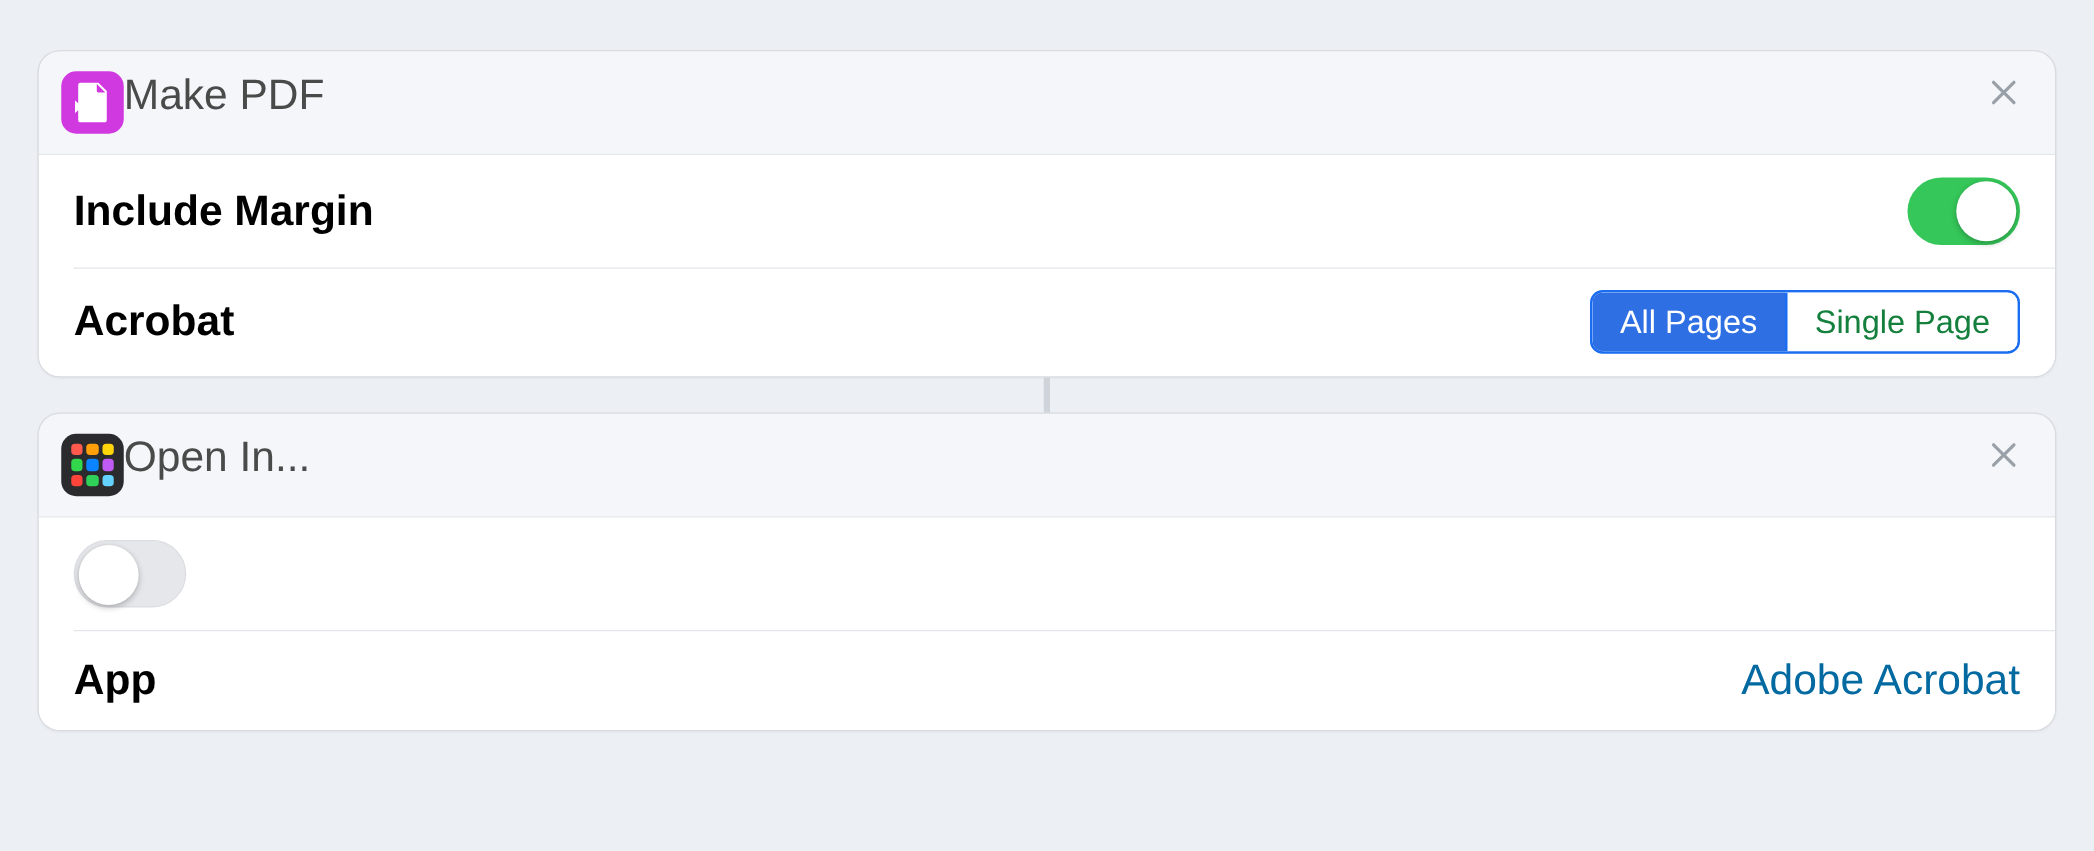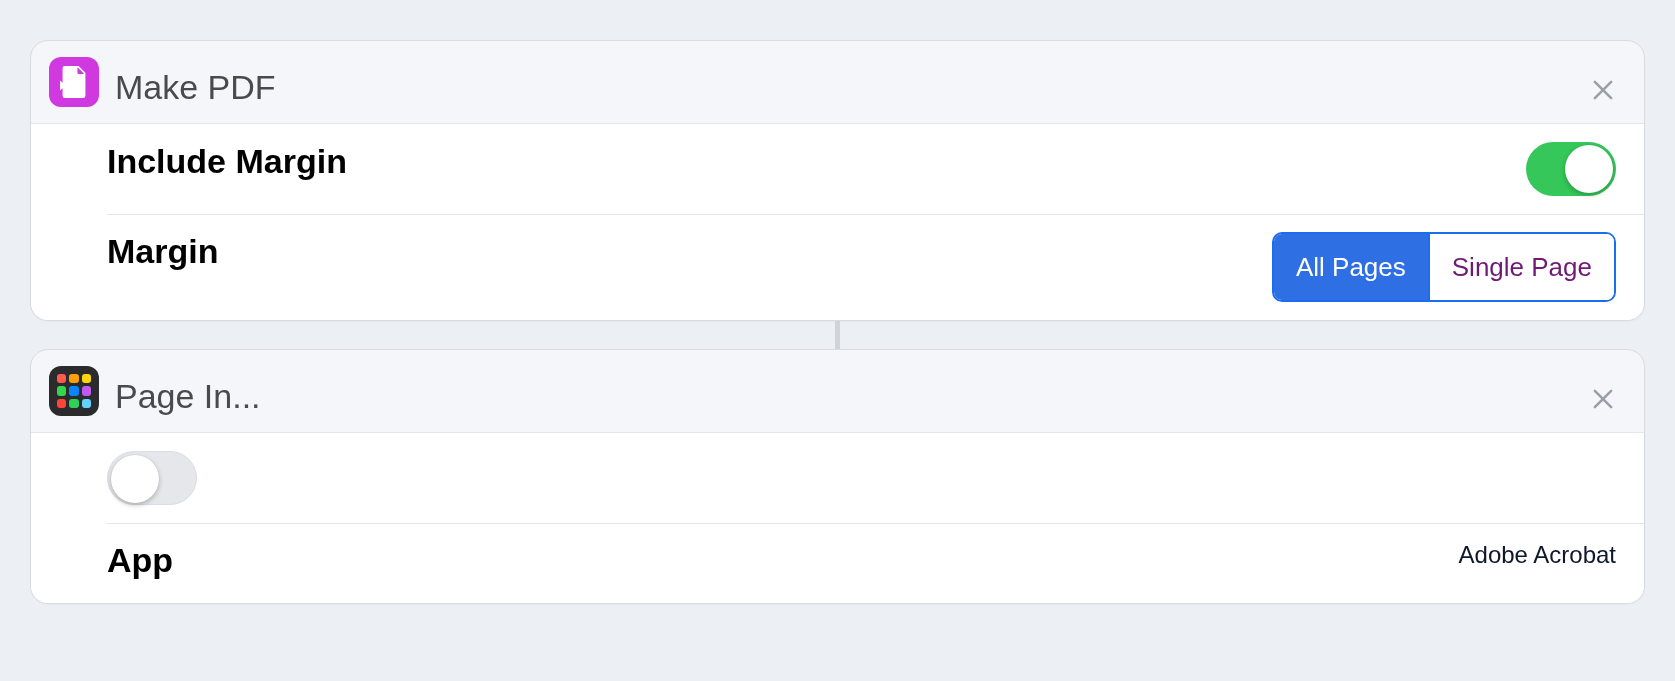--- a/index.html
+++ b/index.html
@@ -15,23 +15,22 @@
     .action-card {
       background: #f4f6f9;
       border: 1px solid #d8dbe0;
       border-radius: 18px;
       overflow: hidden;
       margin-bottom: 28px;
       box-shadow: 0 1px 2px rgba(0,0,0,0.03);
     }
     .card-header {
       display: flex;
-      align-items: flex-end;
+      align-items: flex-start;
       padding: 16px 24px 16px 18px;
-      gap: 16px;
     }
     .card-header-title {
       font-size: 34px;
       color: #4a4a4a;
       font-weight: 400;
       flex: 1;
     }
     .close-btn {
       width: 34px;
       height: 34px;
@@ -76,24 +75,24 @@
     }
     .icon-grid div {
       border-radius: 3px;
     }
     .card-body {
       background: #ffffff;
       border-top: 1px solid #e3e6eb;
     }
     .row {
       display: flex;
+      align-items: center;
       justify-content: space-between;
       padding: 18px 28px 18px 28px;
       min-height: 80px;
-      margin-left: 48px;
     }
     .row + .row {
       position: relative;
     }
     .row + .row::before {
       content: "";
       position: absolute;
       top: 0;
       left: 28px;
       right: 0;
@@ -131,43 +130,43 @@
       right: 3px;
     }
     .switch-off .switch-knob {
       left: 3px;
     }
     .segmented {
       display: flex;
       border: 2px solid #1a6cf0;
       border-radius: 10px;
       overflow: hidden;
-      height: 70px;
+      height: 51px;
     }
     .segment {
       padding: 0 22px;
       display: flex;
       align-items: center;
       justify-content: center;
       font-size: 26px;
-      color: #701a75;
+      color: #15803d;
       background: #fff;
       cursor: pointer;
       white-space: nowrap;
     }
     .segment + .segment {
       border-left: 2px solid #1a6cf0;
     }
     .segment.selected {
       background: #2f6fe4;
       color: #fff;
     }
     .app-value {
-      font-size: 24px;
-      color: #0f172a;
+      font-size: 34px;
+      color: #0369a1;
       font-weight: 400;
     }
     .connector-wrap {
       height: 28px;
       display: flex;
       justify-content: center;
       margin-top: -28px;
       margin-bottom: 0;
       position: relative;
     }
@@ -197,21 +196,21 @@
     </div>
   </div>
   <div class="card-body">
     <div class="row">
       <div class="row-label">Include Margin</div>
       <div class="switch switch-on">
         <div class="switch-knob"></div>
       </div>
     </div>
     <div class="row">
-      <div class="row-label">Margin</div>
+      <div class="row-label">Acrobat</div>
       <div class="segmented">
         <div class="segment selected">All Pages</div>
         <div class="segment">Single Page</div>
       </div>
     </div>
   </div>
 </div>
 
 <div class="connector-wrap">
   <div class="connector-line"></div>
@@ -225,21 +224,21 @@
         <div style="background:#ff9f0a;"></div>
         <div style="background:#ffd60a;"></div>
         <div style="background:#32d74b;"></div>
         <div style="background:#0a84ff;"></div>
         <div style="background:#bf5af2;"></div>
         <div style="background:#ff453a;"></div>
         <div style="background:#30d158;"></div>
         <div style="background:#64d2ff;"></div>
       </div>
     </div>
-    <div class="card-header-title">Page In...</div>
+    <div class="card-header-title">Open In...</div>
     <div class="close-btn">
       <svg viewBox="0 0 24 24" stroke="currentColor" stroke-width="2.2" fill="none" stroke-linecap="round">
         <line x1="5" y1="5" x2="19" y2="19"></line>
         <line x1="19" y1="5" x2="5" y2="19"></line>
       </svg>
     </div>
   </div>
   <div class="card-body">
     <div class="row">
       <div class="switch switch-off">

